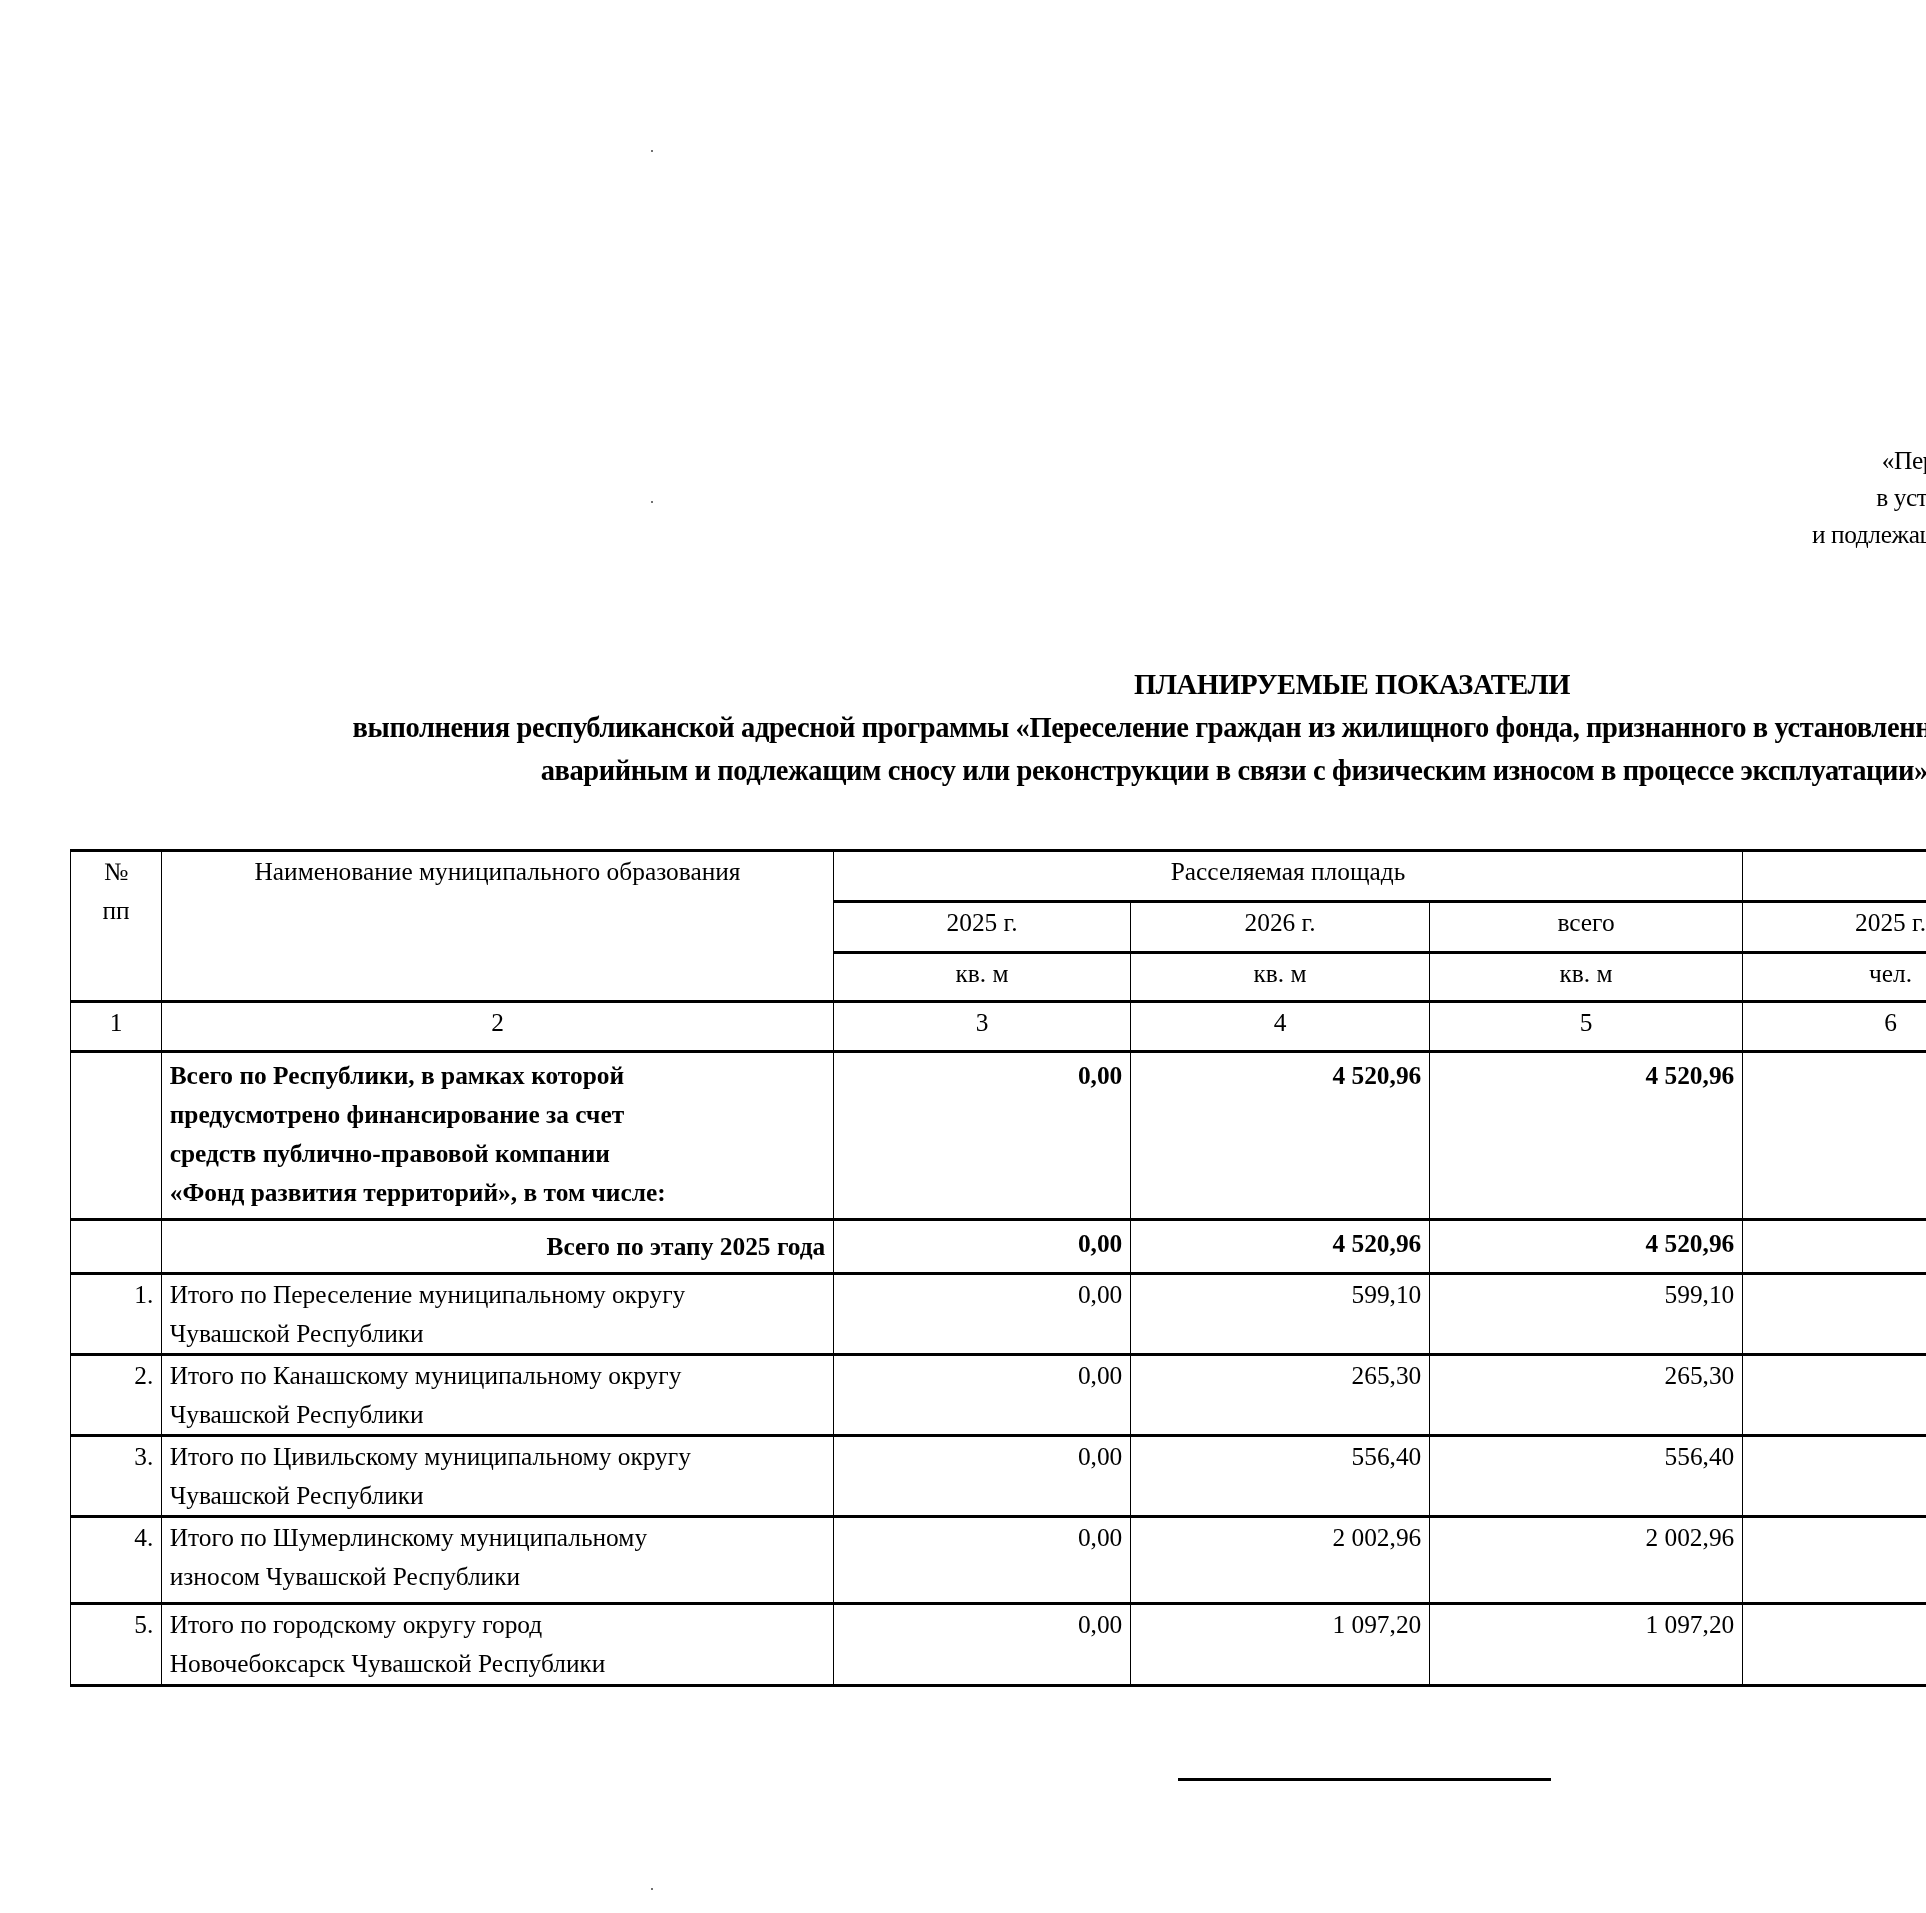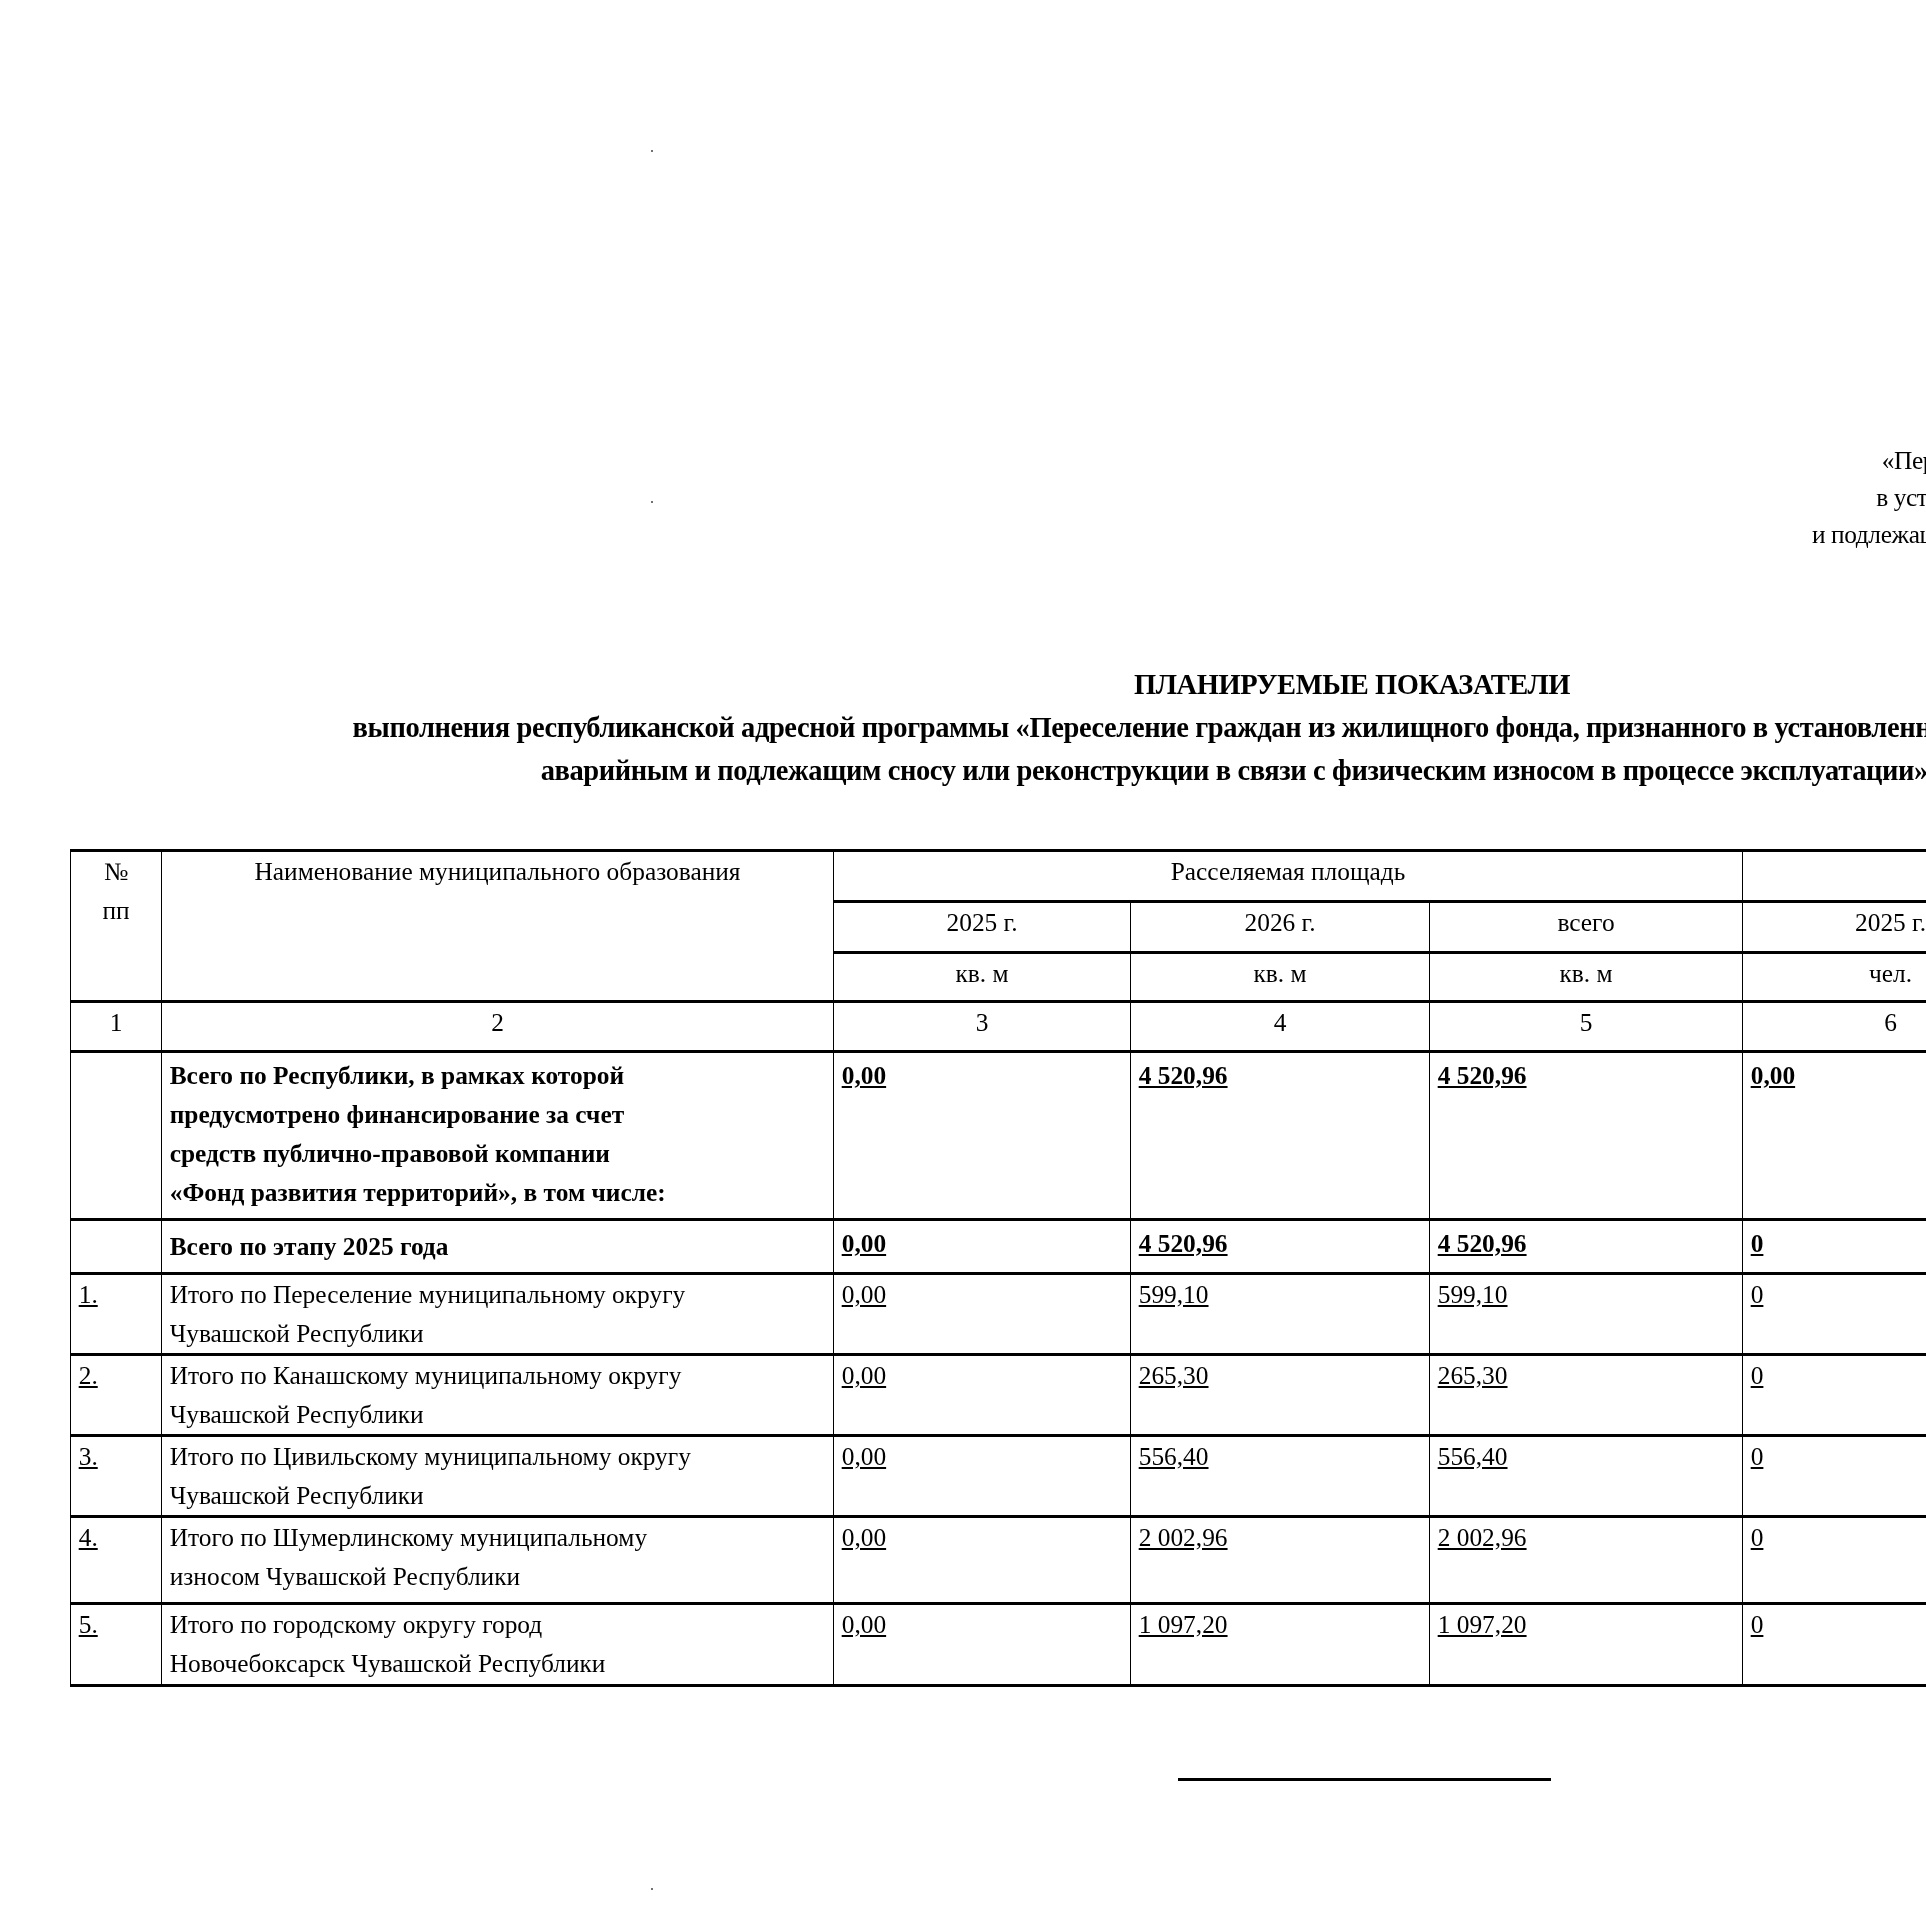--- a/index.html
+++ b/index.html
@@ -19,23 +19,23 @@
                  font-weight: bold; font-size: 28.5px; line-height: 43px; letter-spacing: -0.4px; }
   .title-block div { white-space: nowrap; }
 
   
   table.grid { position: absolute; left: 70px; top: 849px; width: 2560px;
                border-collapse: collapse; table-layout: fixed;
                font-size: 25.4px; line-height: 39px; }
   table.grid td { border: 1.9px solid #000; border-left-width: 1.9px; border-right-width: 1.9px;
                   padding: 0 7.7px; vertical-align: top; overflow: hidden; }
   table.grid tr td { border-top-width: 3.5px; border-bottom-width: 3.5px; }
-  .c { text-align: left; text-decoration: underline; }
+  .c { text-align: right; }
   .l { text-align: left; }
-  .vm { vertical-align: middle !important; }
+  .vm { vertical-align: middle !important; text-align: right; }
   .b { font-weight: bold; }
   .hdr td { vertical-align: middle; text-align: center; }
   .num { padding-top: 3.1px !important; }
 
   .bottom-rule { position: absolute; left: 1178px; top: 1778px; width: 373px; height: 2.7px; background: #000; }
 
   .speck { position: absolute; width: 1.5px; height: 1.5px; background: #555; border-radius: 0.8px; }
 </style>
 </head>
 <body>

